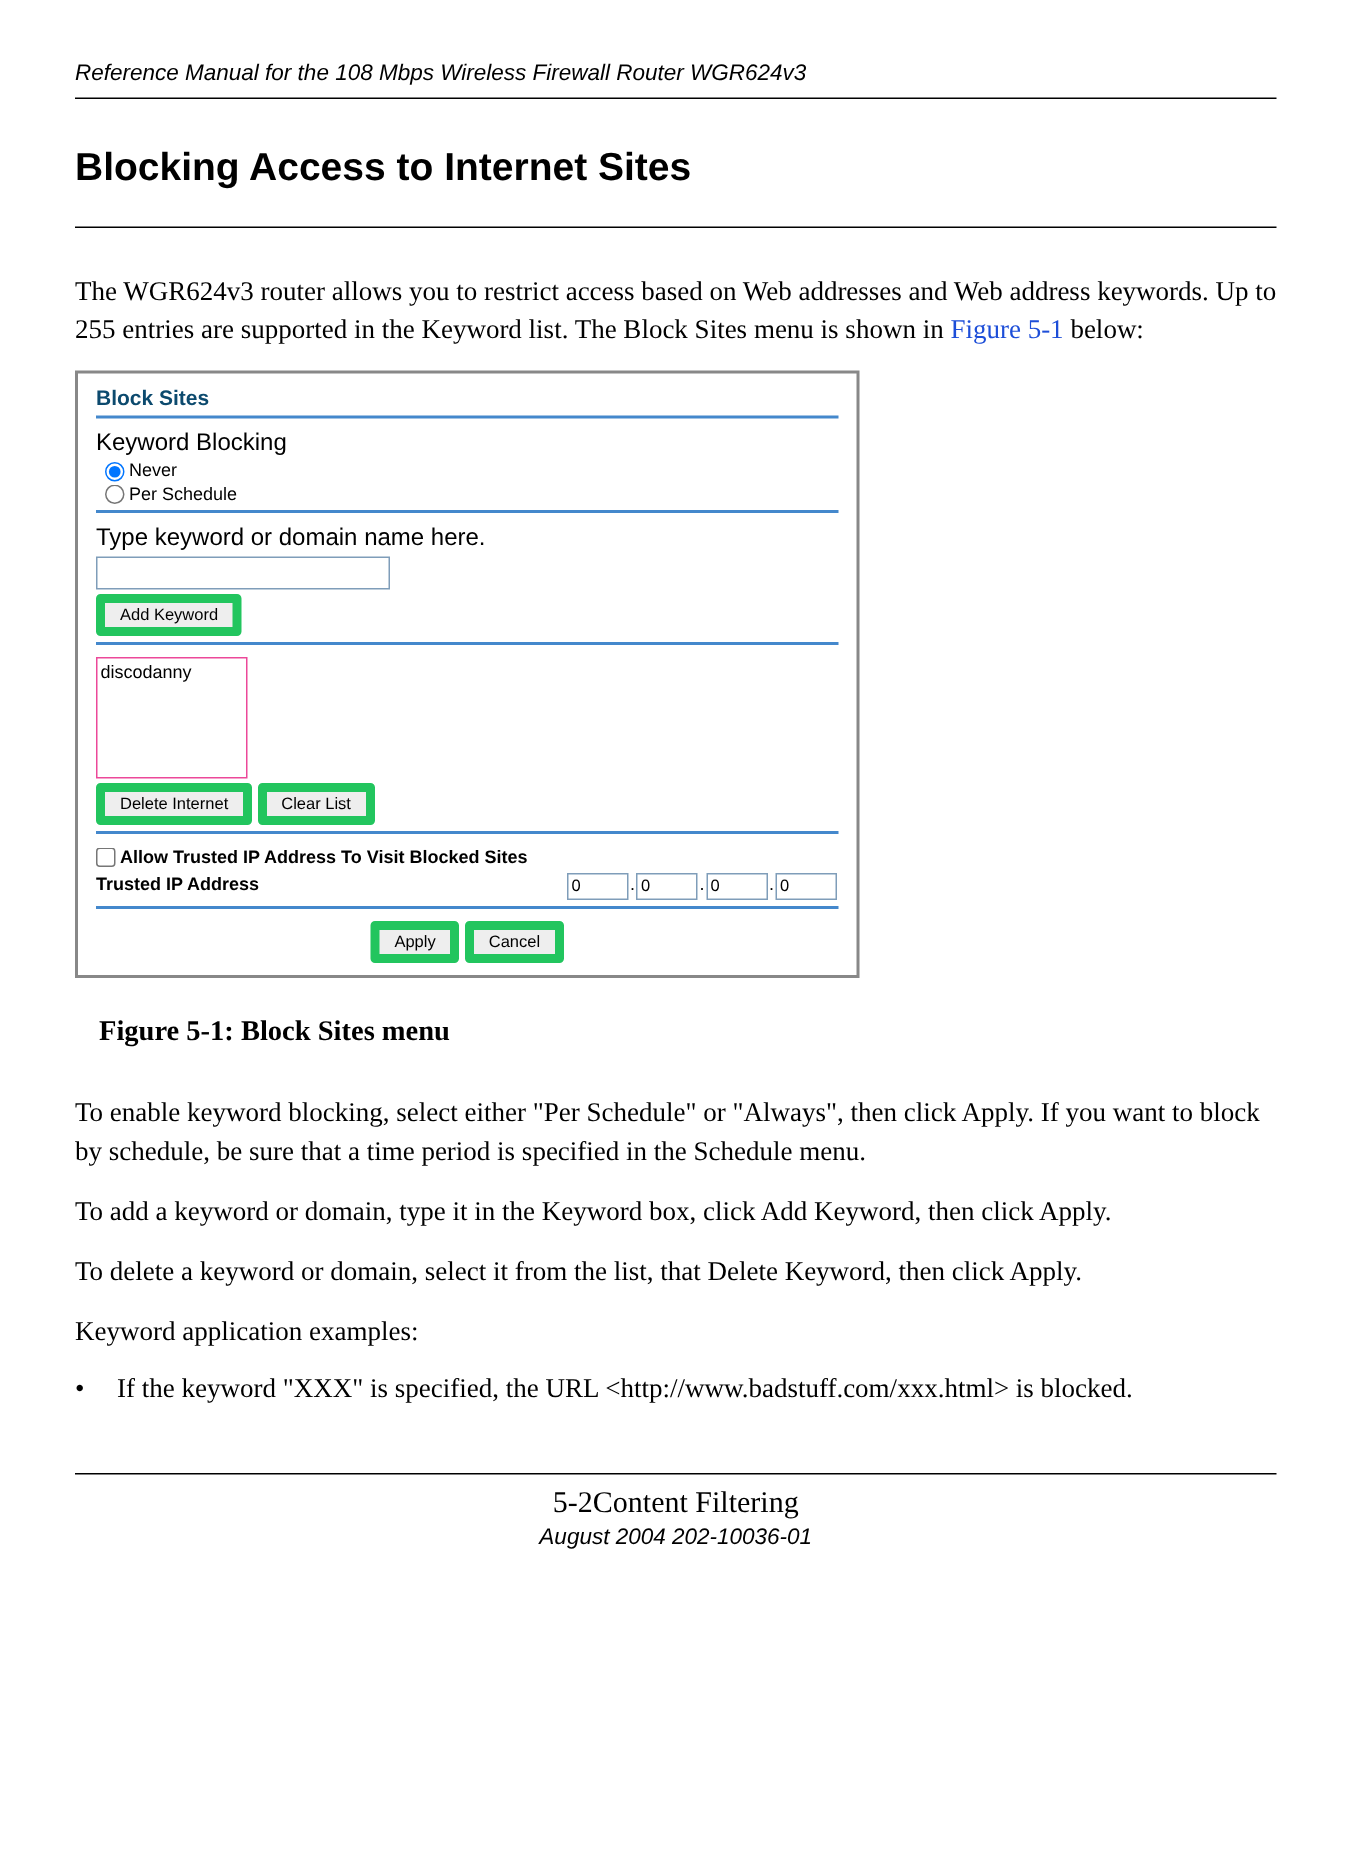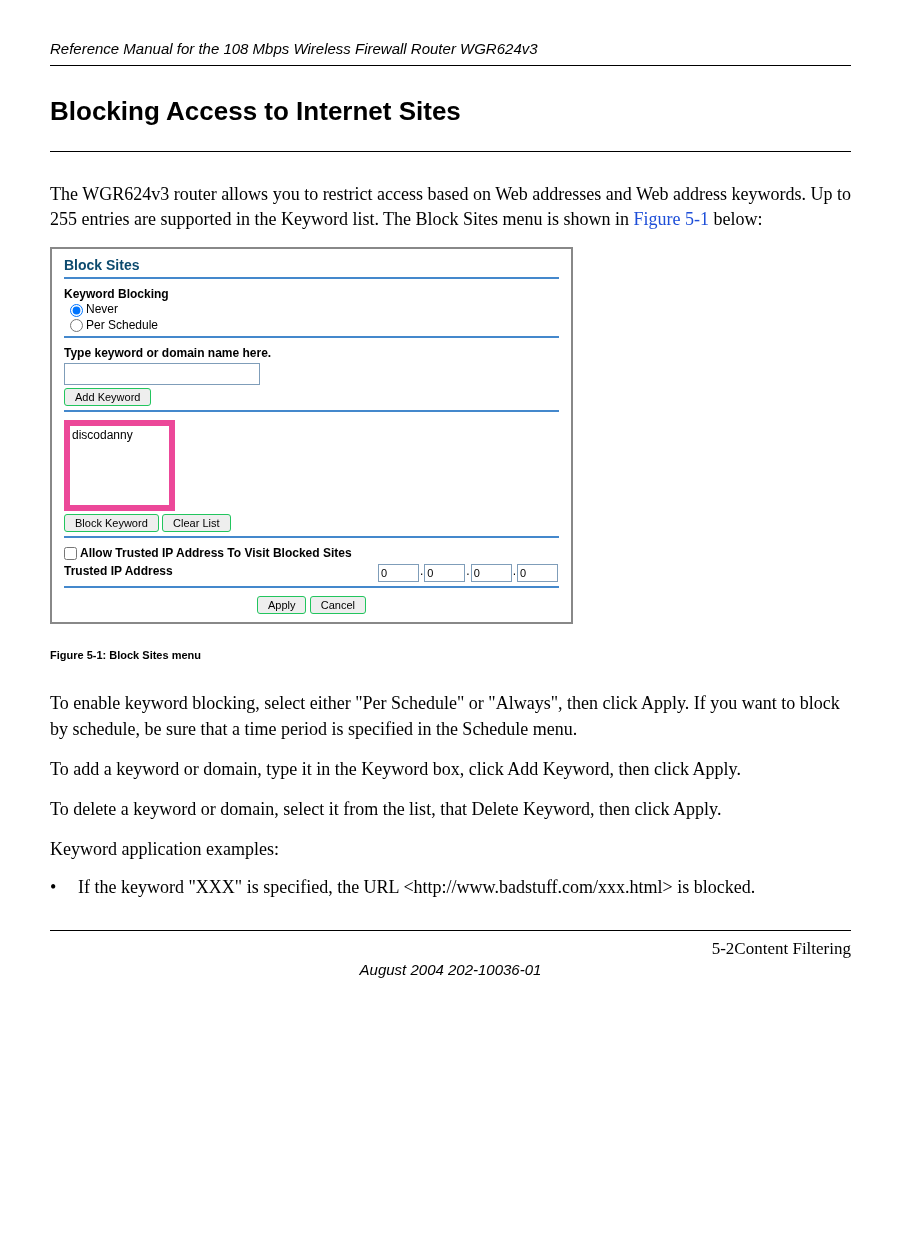--- a/index.html
+++ b/index.html
@@ -47,22 +47,22 @@
       font-weight: bold;
       font-size: 14px;
       font-family: Arial, sans-serif;
     }
     .blue-hr {
       border: none;
       border-top: 2px solid #4488cc;
       margin: 4px 0 8px 0;
     }
     .section-label {
-      font-weight: bold;
-      font-size: 12px;
+      font-weight: normal;
+      font-size: 16px;
       margin-top: 4px;
     }
     .radio-row {
       margin: 1px 0 1px 6px;
       font-size: 12px;
     }
     .radio-row input[type="radio"] {
       margin: 0 3px 0 0;
       vertical-align: middle;
     }
@@ -70,28 +70,28 @@
       width: 190px;
       height: 18px;
       border: 1px solid #7f9db9;
       margin: 3px 0;
     }
     .ui-button {
       font-family: 'MS Sans Serif', Arial, sans-serif;
       font-size: 11px;
       padding: 2px 10px;
       background: #eee;
-      border: 1px solid #22c55e;
+      border: 6px solid #22c55e;
       border-radius: 3px;
       cursor: pointer;
     }
     .listbox {
       width: 95px;
       height: 75px;
-      border: 6px solid #ec4899;
+      border: 1px solid #ec4899;
       padding: 2px;
       font-size: 12px;
       margin: 3px 0;
     }
     .ip-group {
       display: flex;
       align-items: flex-start;
       font-size: 12px;
     }
     .ip-label {
@@ -113,32 +113,32 @@
     }
     .checkbox-row input {
       vertical-align: middle;
       margin: 0 3px 0 0;
     }
     .center-buttons {
       text-align: center;
       margin-top: 4px;
     }
     .figure-caption {
-      font-family: Liberation Sans, sans-serif;
-      font-weight: bold;
-      font-size: 11px;
-      margin: 15px 0 30px 0;
+      font-family: Liberation Serif, serif;
+      font-weight: bold;
+      font-size: 19px;
+      margin: 15px 0 30px 16px;
     }
     .footer {
       border-top: 1px solid #000;
-      margin-top: 32px;
+      margin-top: 46px;
       padding-top: 8px;
       display: flex;
-      justify-content: flex-end;
-      font-size: 17px;
+      justify-content: center;
+      font-size: 20px;
     }
     .footer-center {
       text-align: center;
       font-style: italic;
       font-size: 15px;
       margin-top: 2px;
       font-family: Arial, sans-serif;
     }
     .bullet-item {
       display: flex;
@@ -175,21 +175,21 @@
   <hr class="blue-hr">
 
   <div class="section-label">Type keyword or domain name here.</div>
   <input type="text" class="text-input" style=""><br>
   <button class="ui-button">Add Keyword</button>
   <hr class="blue-hr">
 
   <div class="listbox">
     <div>discodanny</div>
   </div>
-  <button class="ui-button">Block Keyword</button>
+  <button class="ui-button">Delete Internet</button>
   <button class="ui-button">Clear List</button>
   <hr class="blue-hr">
 
   <div class="checkbox-row">
     <input type="checkbox" style=""><span>Allow Trusted IP Address To Visit Blocked Sites</span>
   </div>
   <div class="ip-group">
     <span class="ip-label">Trusted IP Address</span>
     <input class="ip-box" value="0" style="">.<input class="ip-box" value="0" style="">.<input class="ip-box" value="0" style="">.<input class="ip-box" value="0" style="">
   </div>

